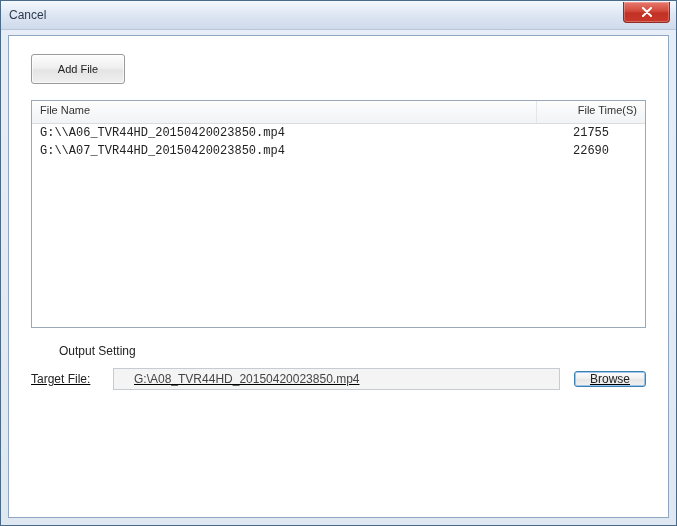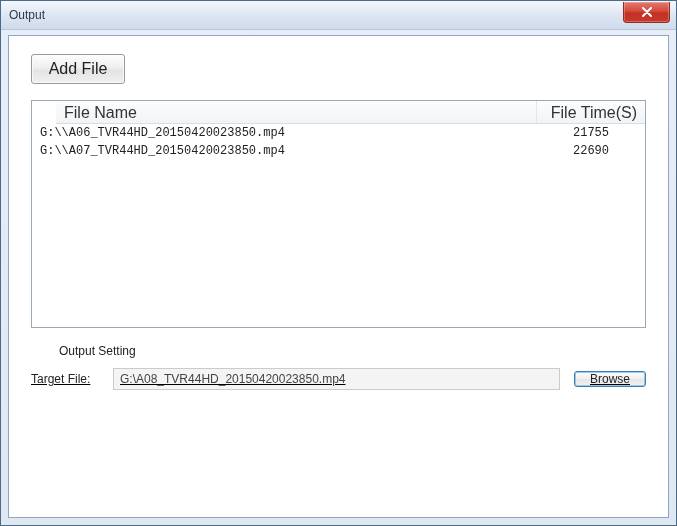--- a/index.html
+++ b/index.html
@@ -97,42 +97,41 @@
     display: flex;
     gap: 18px;
   }
   .toolbar .btn-big {
     min-width: 94px;
     height: 30px;
     padding: 0 16px;
     background: linear-gradient(to bottom, #fdfdfd 0%, #efefef 45%, #e4e4e4 55%, #f0f0f0 100%);
     border: 1px solid #9a9a9a;
     border-radius: 3px;
-    font-size: 16px;
+    font-size: 11px;
     color: #222;
     cursor: pointer;
     box-shadow: inset 0 0 0 1px rgba(255,255,255,0.6);
   }
   .listview {
     margin-top: 16px;
     height: 228px;
     border: 1px solid #9aa9b8;
     background: #fff;
     box-sizing: border-box;
     display: flex;
     flex-direction: column;
   }
   .listview-header {
     height: 22px;
     display: flex;
     background: linear-gradient(to bottom, #fdfdfd 0%, #f1f3f5 100%);
     border-bottom: 1px solid #d9dde2;
-    font-size: 16px;
+    font-size: 11px;
     color: #333;
-    margin-left: 24px;
   }
   .col-name {
     flex: 1 1 auto;
     padding: 3px 8px;
     border-right: 1px solid #e4e7ea;
     white-space: nowrap;
   }
   .col-time {
     width: 92px;
     padding: 3px 8px;
@@ -166,35 +165,35 @@
     text-decoration: underline;
   }
   .target-row .target-label { font-size: 12px; color: #222; min-width: 68px; }
   .target-row .target-field {
     flex: 1 1 auto;
     height: 22px;
     border: 1px solid #c7ccd2;
     background: #f4f4f4;
     color: #444;
     font-size: 12px;
-    padding: 0 6px;
+    padding: 0 20px;
     box-sizing: border-box;
     line-height: 20px;
     white-space: nowrap;
     overflow: hidden;
     text-overflow: ellipsis;
   }
 </style>
 </head>
 <body>
 
 <div class="window">
 
   <div class="titlebar">
-    <span class="title">Output</span>
+    <span class="title">Cancel</span>
     <div class="close-btn">
       <span>
         <svg width="12" height="10" viewBox="0 0 12 10">
           <path d="M2 1 L10 9 M10 1 L2 9" stroke="#fff" stroke-width="2" stroke-linecap="round" fill="none"></path>
         </svg>
       </span>
     </div>
   </div>
 
   <div class="client">

